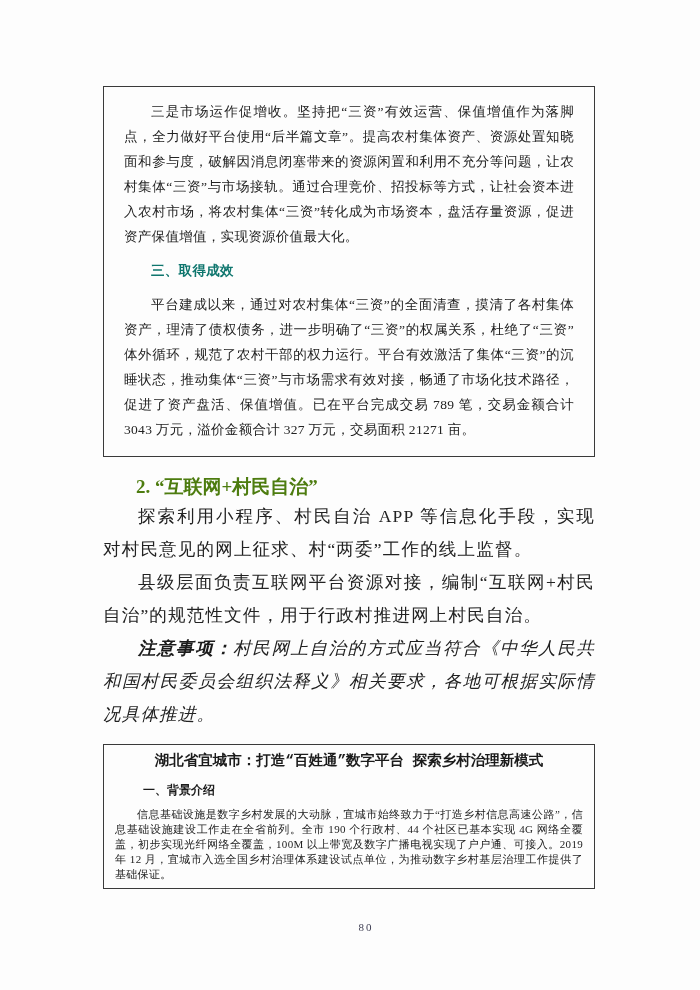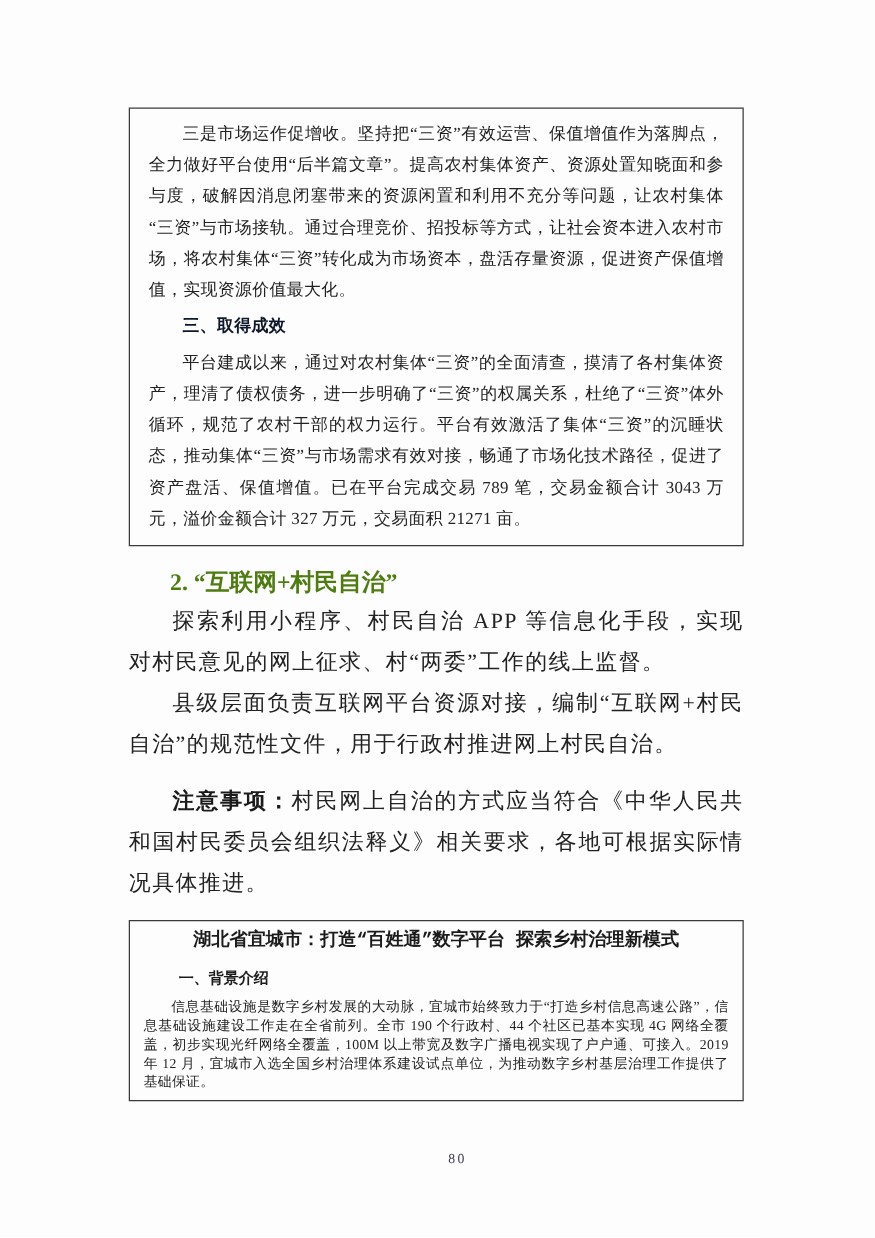--- a/index.html
+++ b/index.html
@@ -26,52 +26,52 @@
   .case-box {
     border: 1.5px solid #3a3a3a;
     box-sizing: border-box;
     background: #fdfdfd;
   }
   .box1 {
     margin-top: 86px;
     padding: 3px 11px 5px 11px;
   }
   .box1 p {
-    margin: 4px;
+    margin: 9px;
     font-size: 13.5px;
     line-height: 25px;
     letter-spacing: 0.3px;
     text-align: justify;
     text-justify: inter-character;
   }
   .indent { text-indent: 2em; }
   .box-heading-serif {
     font-weight: bold;
-    color: #0f172a;
+    color: #0f766e;
   }
   
   .h2 {
     margin: 16px 0 0 0;
     padding-left: 33px;
     font-size: 19px;
     font-weight: bold;
     line-height: 27px;
     color: #4d7c0f;
   }
   .body-para {
     margin: 0;
     font-size: 17.5px;
     line-height: 33px;
     letter-spacing: 1.2px;
     text-align: justify;
     text-justify: inter-character;
     text-indent: 2em;
     color: #222222;
   }
-  .note-para { margin-top: 12px; }
+  .note-para { margin-top: 0; font-style: italic; }
   .note-label { font-weight: bold; color: #1b1b1b; }
   
   .box2 {
     margin-top: 13px;
     padding: 4px 11px 6px 11px;
   }
   .box2-title {
     margin: 0;
     text-align: center;
     font-family: Liberation Mono, monospace;

